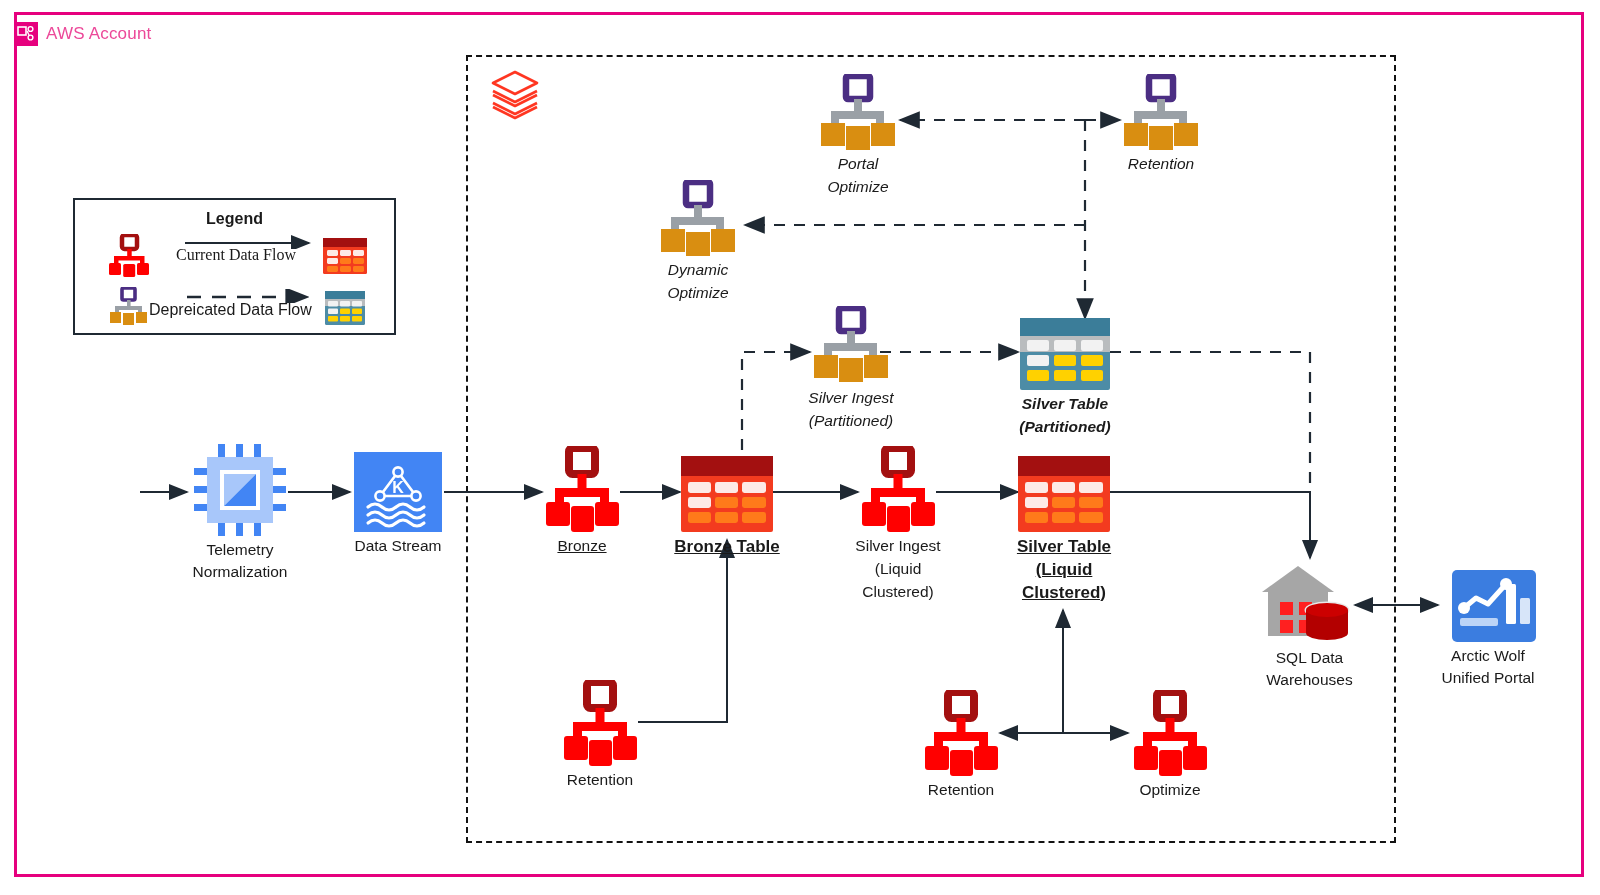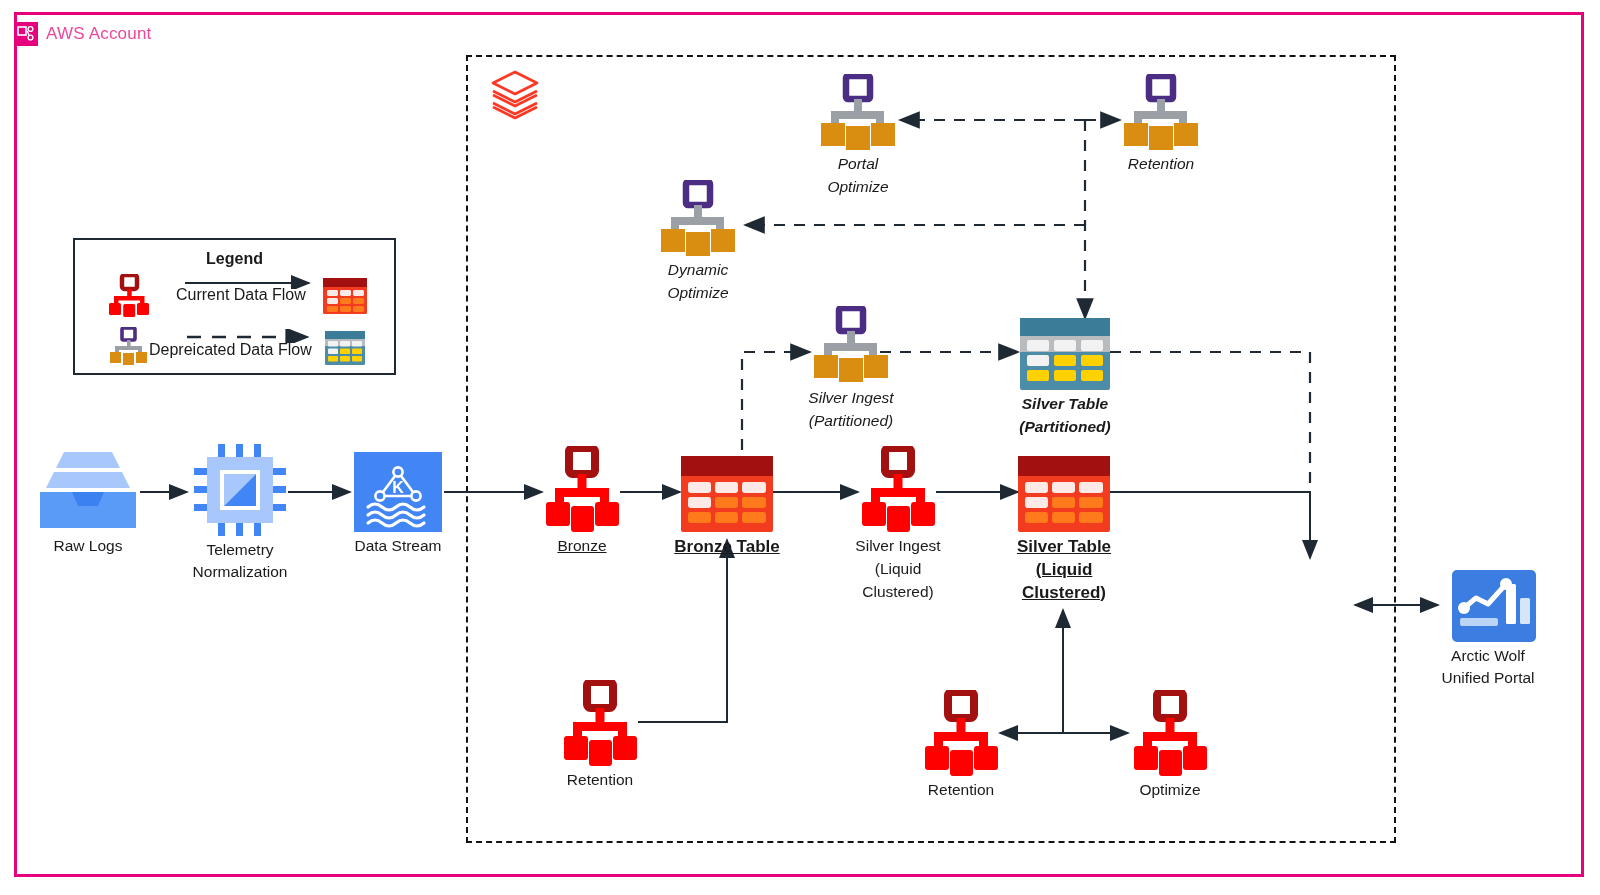--- a/index.html
+++ b/index.html
@@ -58,21 +58,20 @@
     width: 52px; height: 58px;
   }
   
   #legend {
     position: absolute;
     left: 73px; top: 198px;
     width: 323px; height: 137px;
     border: 2px solid #1f2933;
     background: #ffffff;
     box-sizing: border-box;
-    margin-top: 40px;
   }
   #legend-title {
     position: absolute;
     width: 100%;
     top: 10px;
     text-align: center;
     font-weight: bold;
     font-size: 16px;
     color: #1a1a1a;
   }
@@ -179,21 +178,21 @@
 
       <path d="M1085 120 L1120 120" marker-end="url(#arrow-dash)"></path>
 
       <path d="M1085 225 L745 225" marker-end="url(#arrow-dash)"></path>
     </g>
   </svg>
 
   <div id="legend">
     <div id="legend-title">Legend</div>
 
-    <div class="legend-row" style="top:30px;">
+    <div class="legend-row" style="top:30px;font-family:Liberation Serif, serif;">
       <div style="position:absolute;left:30px;top:4px;">
         <svg width="48" height="44" viewBox="0 0 48 44">
           <rect x="17" y="1" width="15" height="14" rx="2.5" fill="none" stroke="#a31010" stroke-width="4.5"></rect>
           <rect x="22.2" y="15" width="4.5" height="9" fill="#ff0000"></rect>
           <rect x="10" y="22" width="29" height="4.5" fill="#ff0000"></rect>
           <rect x="9" y="22" width="4.5" height="8" fill="#ff0000"></rect>
           <rect x="35" y="22" width="4.5" height="8" fill="#ff0000"></rect>
           <rect x="4" y="29" width="12" height="12" rx="1.6" fill="#ff0000"></rect>
           <rect x="18.2" y="30" width="12" height="13" rx="1.6" fill="#ff0000"></rect>
           <rect x="32" y="29" width="12" height="12" rx="1.6" fill="#ff0000"></rect>
@@ -263,29 +262,20 @@
             <rect x="27" y="17.5" width="10" height="5.4" rx="1" fill="#ffd100"></rect>
             <rect x="3" y="25" width="10" height="5.4" rx="1" fill="#ffd100"></rect>
             <rect x="15" y="25" width="10" height="5.4" rx="1" fill="#ffd100"></rect>
             <rect x="27" y="25" width="10" height="5.4" rx="1" fill="#ffd100"></rect>
           </g>
         </svg>
       </div>
     </div>
   </div>
 
-  <div class="node" style="left:36px; top:448px;">
-    <svg width="104" height="84" viewBox="0 0 104 84">
-      <polygon points="28,4 76,4 84,20 20,20" fill="#a8c7fa"></polygon>
-      <polygon points="18,24 86,24 94,40 10,40" fill="#a8c7fa"></polygon>
-      <path d="M4 44 h96 v36 h-96 z" fill="#5b9bf8"></path>
-      <polygon points="36,44 68,44 62,58 42,58" fill="#3b82f0"></polygon>
-    </svg>
-    <div class="caption cap-plain" style="top:88px;">Raw Logs</div>
-  </div>
 
   <div class="node" style="left:194px; top:444px;">
     <svg width="92" height="92" viewBox="0 0 92 92">
       <g fill="#4285f4">
         <rect x="24" y="0" width="7" height="16"></rect>
         <rect x="42" y="0" width="7" height="16"></rect>
         <rect x="60" y="0" width="7" height="16"></rect>
         <rect x="24" y="76" width="7" height="16"></rect>
         <rect x="42" y="76" width="7" height="16"></rect>
         <rect x="60" y="76" width="7" height="16"></rect>
@@ -429,20 +419,39 @@
       <rect x="14" y="42" width="52" height="9" fill="#ff0000"></rect>
       <rect x="13" y="42" width="9" height="16" fill="#ff0000"></rect>
       <rect x="58" y="42" width="9" height="16" fill="#ff0000"></rect>
       <rect x="4" y="56" width="24" height="24" rx="3" fill="#ff0000"></rect>
       <rect x="29" y="60" width="23" height="26" rx="3" fill="#ff0000"></rect>
       <rect x="53" y="56" width="24" height="24" rx="3" fill="#ff0000"></rect>
     </svg>
     <div class="caption cap-plain" style="top:90px;">Optimize</div>
   </div>
 
+  <div class="node" style="left:1262px; top:562px;">
+    <svg width="95" height="80" viewBox="0 0 95 80">
+      <polygon points="36,4 72,30 0,30" fill="#a6a6a6"></polygon>
+      <rect x="6" y="30" width="60" height="44" fill="#a6a6a6"></rect>
+      <g fill="#ff2020">
+        <rect x="18" y="40" width="13" height="13"></rect>
+        <rect x="37" y="40" width="13" height="13"></rect>
+        <rect x="18" y="58" width="13" height="13"></rect>
+        <rect x="37" y="58" width="13" height="13"></rect>
+      </g>
+      <g>
+        <ellipse cx="65" cy="48" rx="21" ry="7" fill="#ff2020" stroke="#e8e8e8" stroke-width="3"></ellipse>
+        <path d="M44 48 v23 a21 7 0 0 0 42 0 v-23" fill="#b30000"></path>
+        <ellipse cx="65" cy="48" rx="21" ry="7" fill="#cc0000"></ellipse>
+      </g>
+    </svg>
+    <div class="caption cap-plain" style="top:86px;">SQL Data</div>
+    <div class="caption cap-plain" style="top:108px;">Warehouses</div>
+  </div>
 
   <div class="node" style="left:1440px; top:570px;padding-left:12px;">
     <svg width="84" height="72" viewBox="0 0 84 72">
       <rect x="0" y="0" width="84" height="72" rx="5" fill="#3b7de0"></rect>
       <g fill="#ffffff">
         <rect x="54" y="14" width="10" height="40" rx="1.5"></rect>
         <rect x="68" y="28" width="10" height="26" rx="1.5" opacity=".8"></rect>
       </g>
       <polyline points="12,38 24,28 36,34 54,14" fill="none" stroke="#ffffff" stroke-width="5" stroke-linecap="round" stroke-linejoin="round"></polyline>
       <circle cx="12" cy="38" r="6" fill="#ffffff"></circle>

